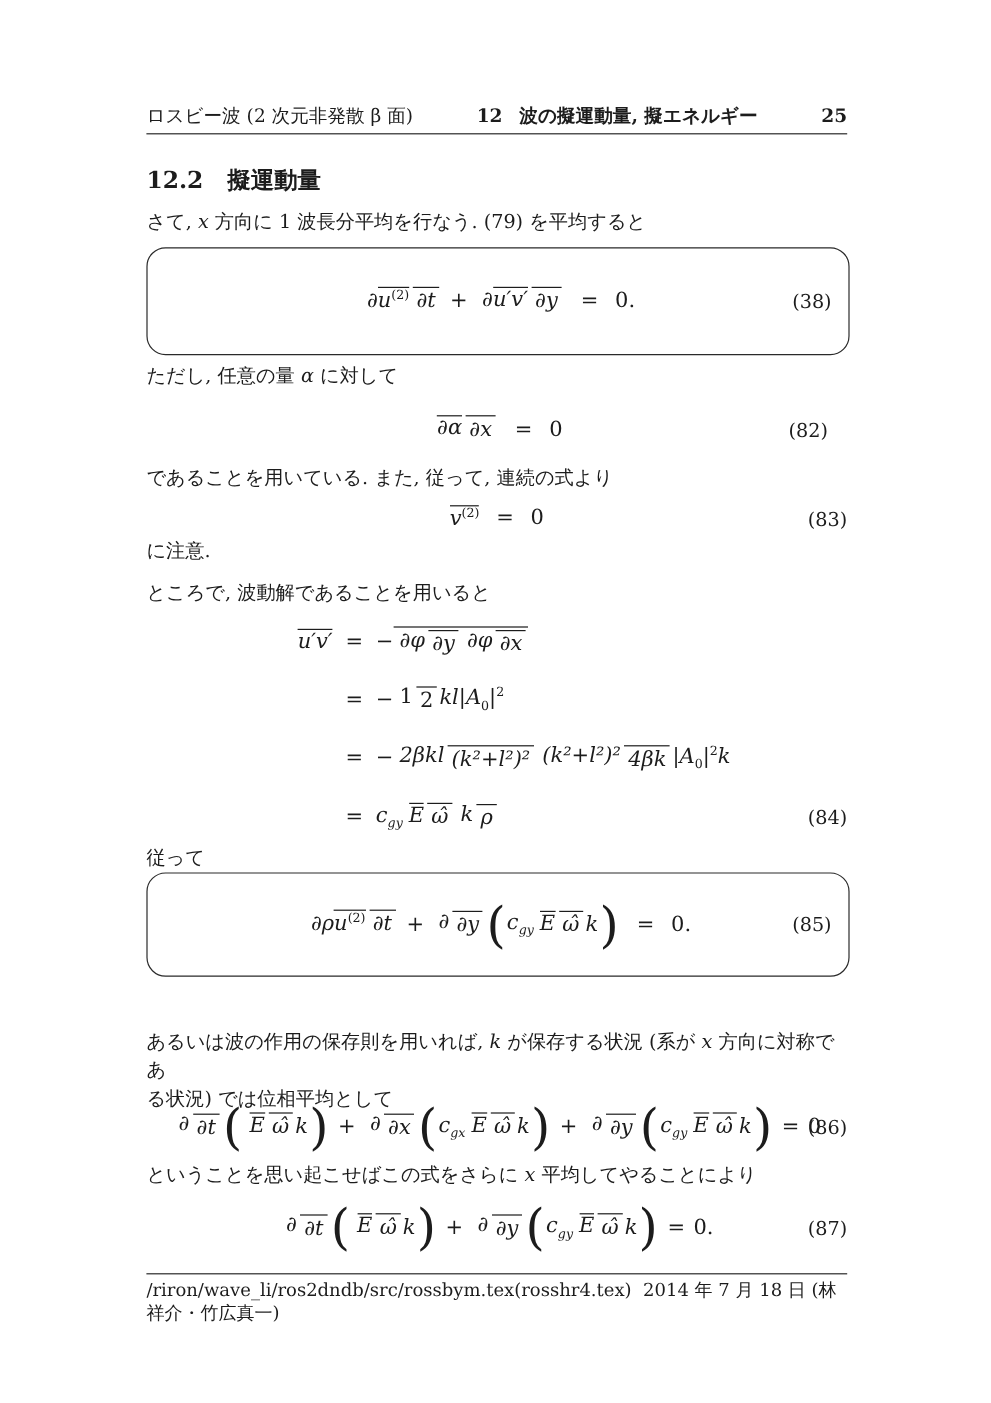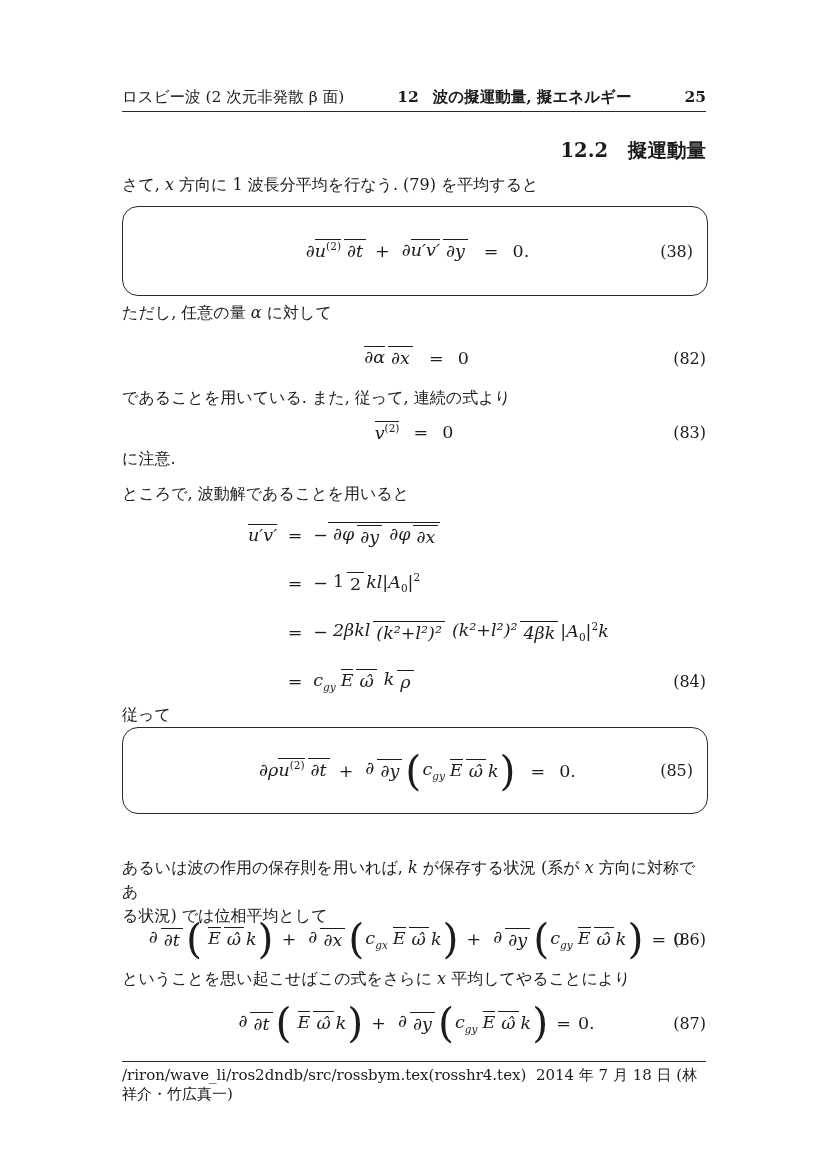--- a/index.html
+++ b/index.html
@@ -43,21 +43,21 @@
 
   <div class="abs col hdr" style="top:87px;">
     <span>ロスビー波 (2 次元非発散 β 面)</span>
     <span class="mid">
       <span class="num">12</span><span>波の擬運動量, 擬エネルギー</span>
     </span>
     <span class="mid">25</span>
   </div>
   <div class="abs col rule" style="top:111px;"></div>
 
-  <div class="abs col secheading" style="top:137px;text-align:right;">
+  <div class="abs col secheading" style="top:137px;">
     <span class="no">12.2</span><span>擬運動量</span>
   </div>
 
   <div class="abs col jp" style="top:173px;">
     <span>さて, </span><span class="m">x</span><span> 方向に 1 波長分平均を行なう. (79) を平均すると</span>
   </div>
 
   <div class="abs col box" style="top:206px;height:88px;">
     <div class="eqrow m">
       <span class="frac">
@@ -80,21 +80,21 @@
   </div>
 
   <div class="abs col" style="top:332px;height:52px;">
     <div class="eqrow m">
       <span class="frac">
         <span class="fn"><span class="ol">∂α</span></span>
         <span class="fd">∂x</span>
       </span>
       <span class="eqop">=</span>
       <span class="rm">0</span>
-      <span class="tag" style="right:0;">(82)</span>
+      <span class="tag" style="right:16px;">(82)</span>
     </div>
   </div>
 
   <div class="abs col jp" style="top:386px;">であることを用いている. また, 従って, 連続の式より</div>
 
   <div class="abs col" style="top:417px;height:30px;">
     <div class="eqrow m">
       <span class="ol"><span>v</span><sup class="rm">(2)</sup></span>
       <span class="eqop">=</span>
       <span class="rm">0</span>

